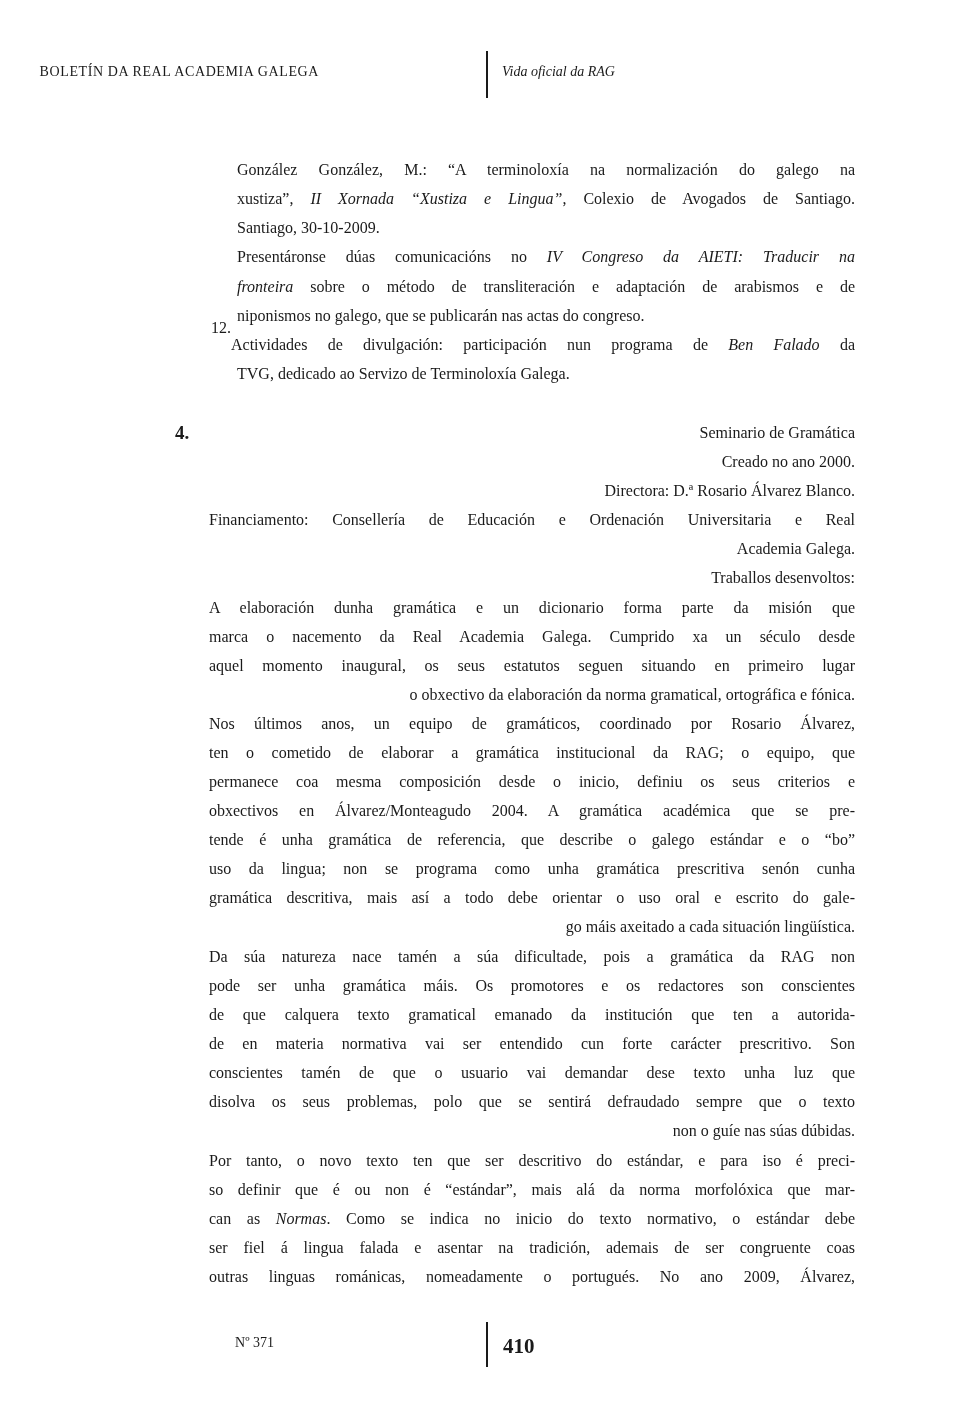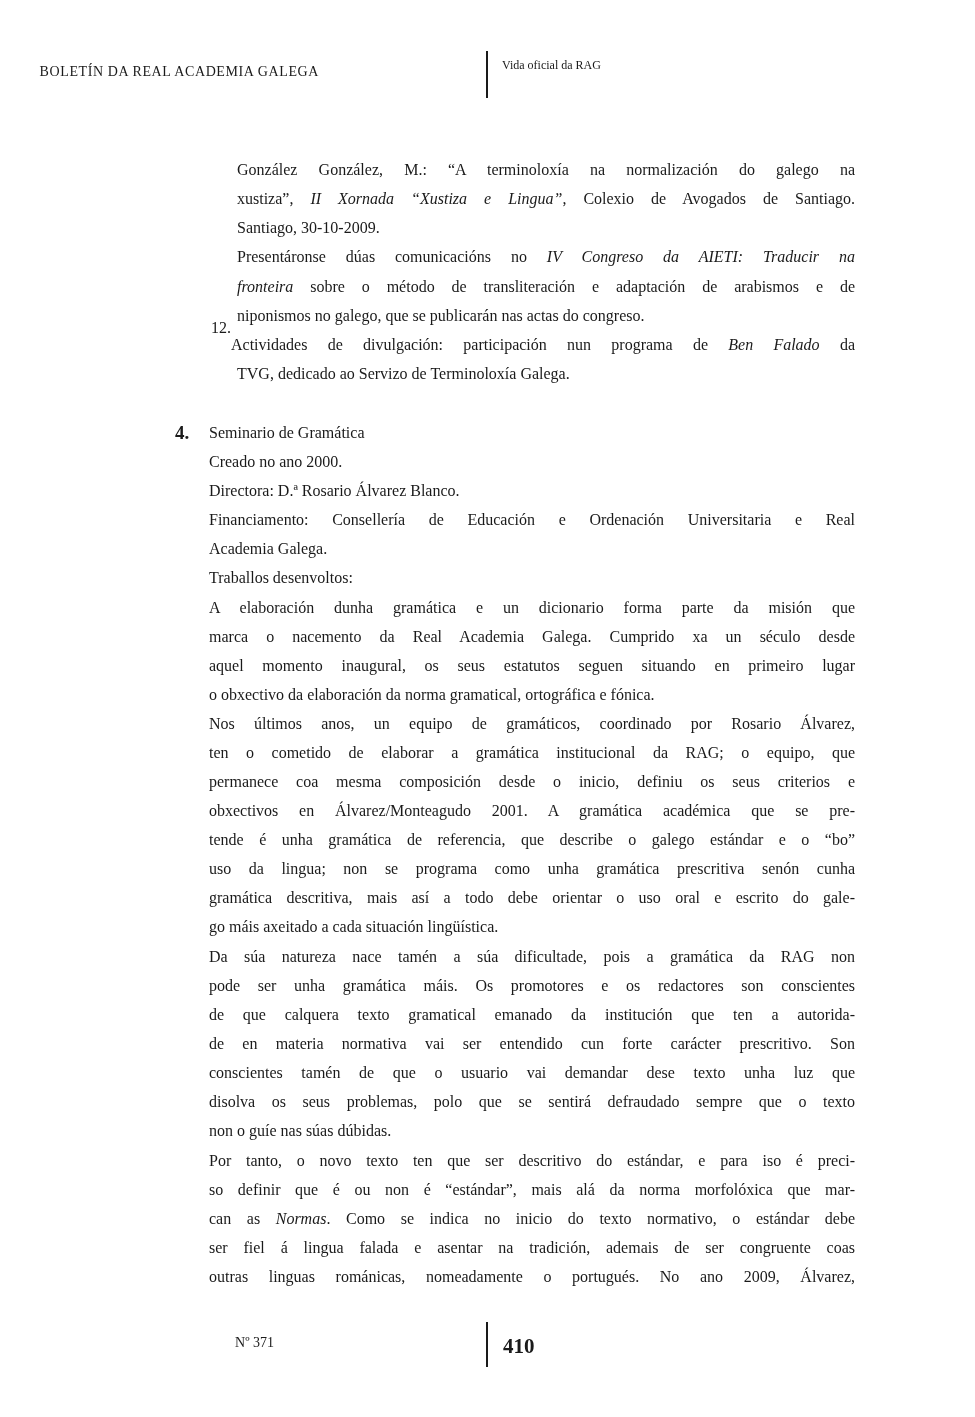--- a/index.html
+++ b/index.html
@@ -34,42 +34,43 @@
       position: absolute;
       left: 486px;
       top: 0;
       width: 1.5px;
       height: 47px;
       background: #1a1a1a;
     }
     .header-right {
       position: absolute;
       left: 502px;
-      top: 7px;
-      font-size: 12px;
+      top: 13px;
+      font-size: 14px;
       white-space: nowrap;
+      font-style: italic;
     }
     .content {
       position: absolute;
       top: 155px;
       left: 0;
       width: 975px;
     }
     .line {
       position: absolute;
       font-size: 16px;
       line-height: 29px;
       white-space: nowrap;
     }
     .just {
       text-align: justify;
       text-align-last: justify;
     }
     .blk-top { left: 237px; width: 618px; }
-    .blk-main { left: 209px; width: 646px; }
+    .blk-main { left: 209px; width: 646px; text-align: right; }
     .num12 { left: 211px; }
     .txt12 { left: 231px; width: 624px; }
     .num4 { left: 175px; font-weight: bold; font-size: 19px; }
     i, .it { font-style: italic; }
     .footer {
       position: absolute;
       top: 1322px;
       left: 0;
       width: 779px;
       height: 45px;
@@ -130,21 +131,21 @@
   <div class="line blk-main" style="top:408px">Traballos desenvoltos:</div>
 
   <div class="line blk-main just" style="top:438px">A elaboración dunha gramática e un dicionario forma parte da misión que</div>
   <div class="line blk-main just" style="top:467px">marca o nacemento da Real Academia Galega. Cumprido xa un século desde</div>
   <div class="line blk-main just" style="top:496px">aquel momento inaugural, os seus estatutos seguen situando en primeiro lugar</div>
   <div class="line blk-main" style="top:525px">o obxectivo da elaboración da norma gramatical, ortográfica e fónica.</div>
 
   <div class="line blk-main just" style="top:554px">Nos últimos anos, un equipo de gramáticos, coordinado por Rosario Álvarez,</div>
   <div class="line blk-main just" style="top:583px">ten o cometido de elaborar a gramática institucional da RAG; o equipo, que</div>
   <div class="line blk-main just" style="top:612px">permanece coa mesma composición desde o inicio, definiu os seus criterios e</div>
-  <div class="line blk-main just" style="top:641px">obxectivos en Álvarez/Monteagudo 2001. A gramática académica que se pre-</div>
+  <div class="line blk-main just" style="top:641px">obxectivos en Álvarez/Monteagudo 2004. A gramática académica que se pre-</div>
   <div class="line blk-main just" style="top:670px">tende é unha gramática de referencia, que describe o galego estándar e o “bo”</div>
   <div class="line blk-main just" style="top:699px">uso da lingua; non se programa como unha gramática prescritiva senón cunha</div>
   <div class="line blk-main just" style="top:728px">gramática descritiva, mais así a todo debe orientar o uso oral e escrito do gale-</div>
   <div class="line blk-main" style="top:757px">go máis axeitado a cada situación lingüística.</div>
 
   <div class="line blk-main just" style="top:787px">Da súa natureza nace tamén a súa dificultade, pois a gramática da RAG non</div>
   <div class="line blk-main just" style="top:816px">pode ser unha gramática máis. Os promotores e os redactores son conscientes</div>
   <div class="line blk-main just" style="top:845px">de que calquera texto gramatical emanado da institución que ten a autorida-</div>
   <div class="line blk-main just" style="top:874px">de en materia normativa vai ser entendido cun forte carácter prescritivo. Son</div>
   <div class="line blk-main just" style="top:903px">conscientes tamén de que o usuario vai demandar dese texto unha luz que</div>

